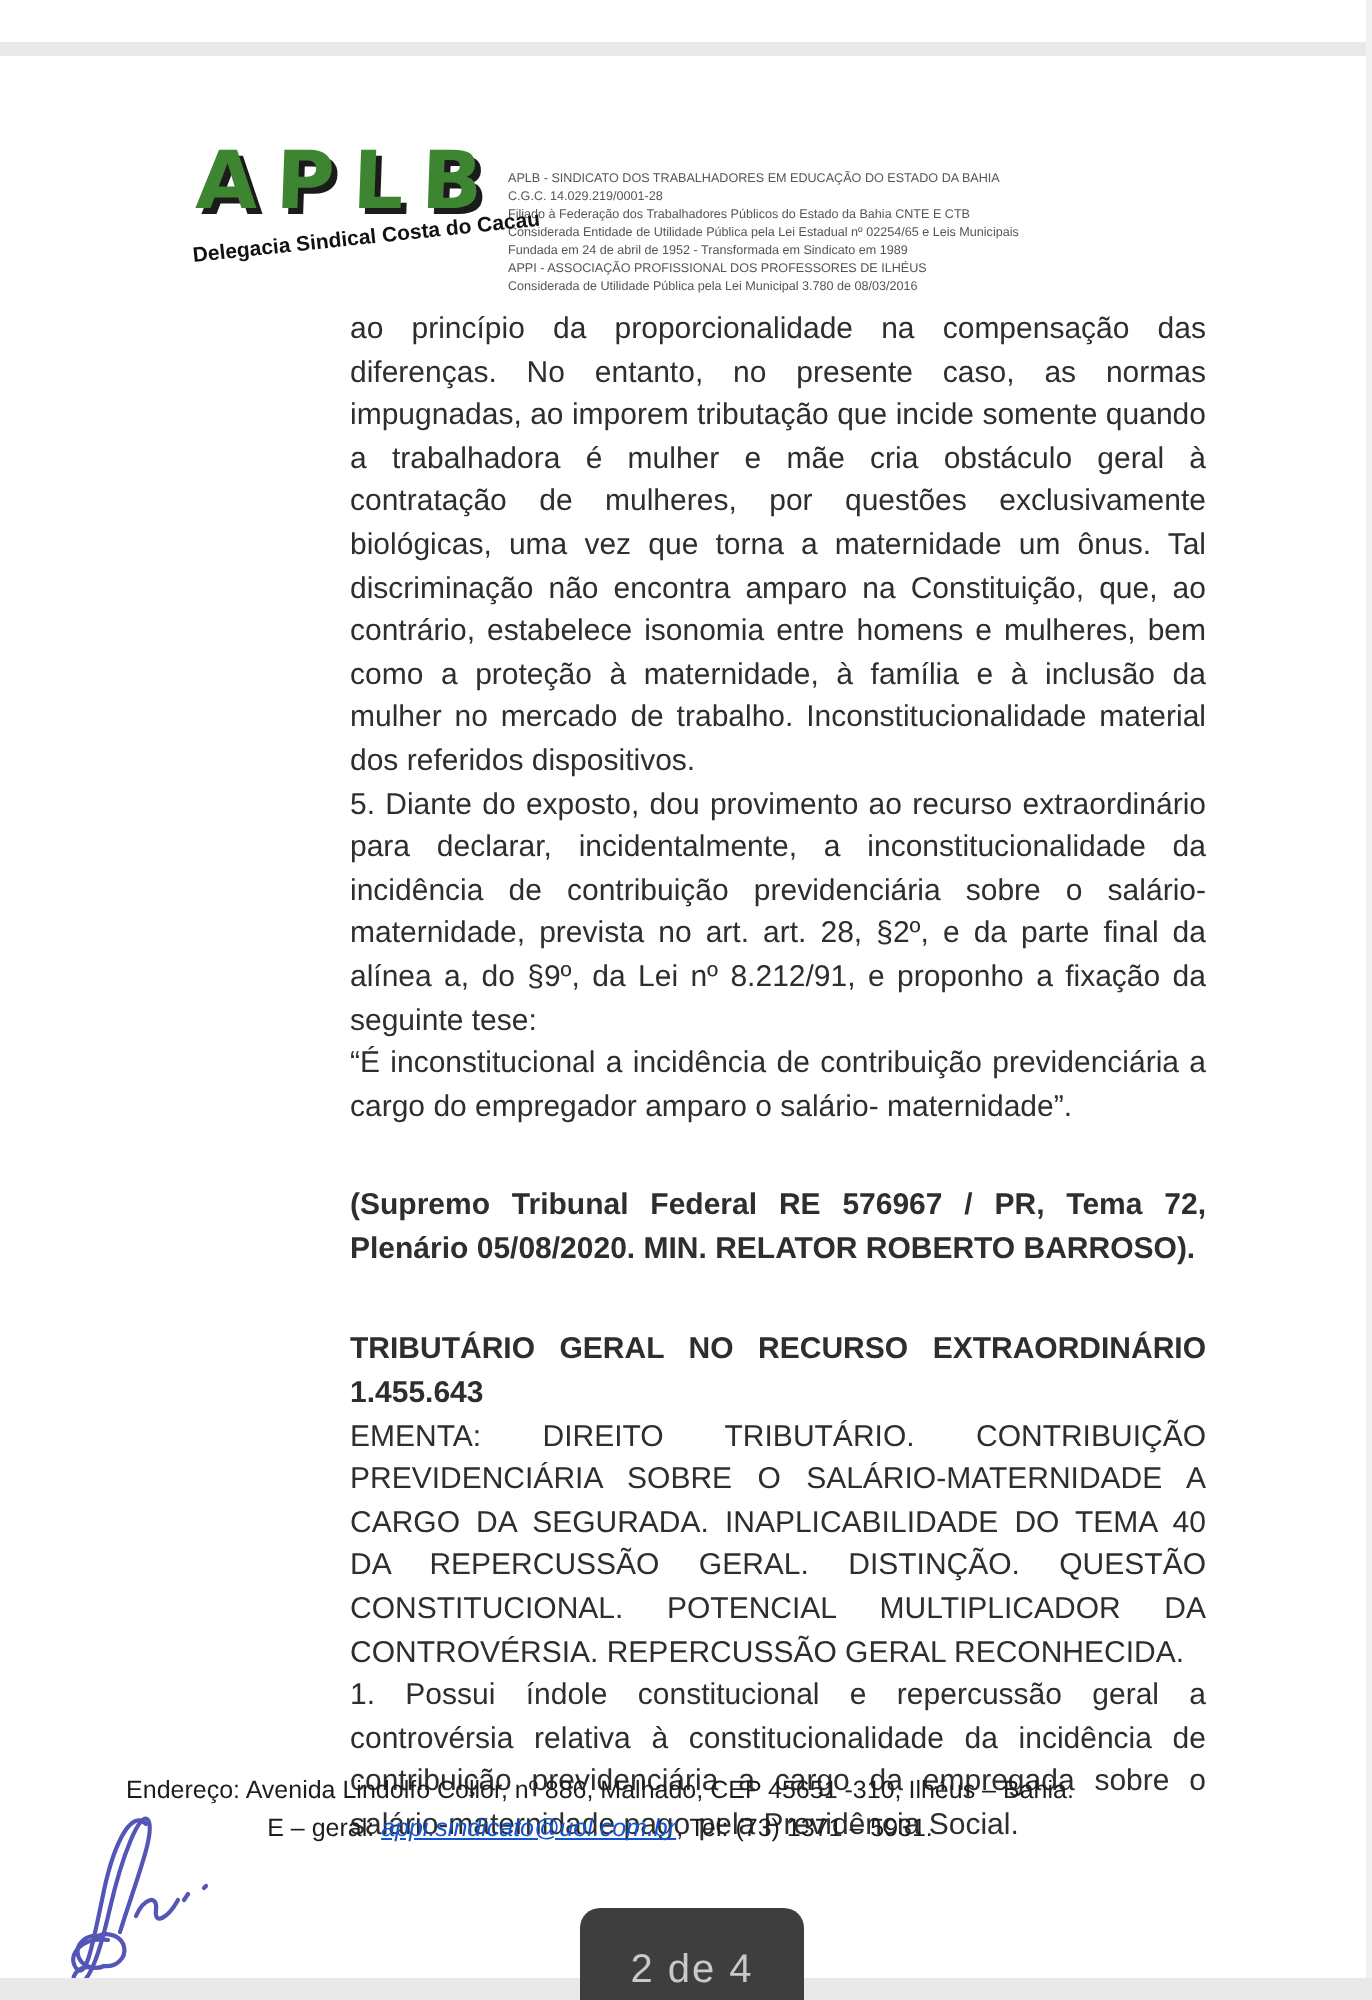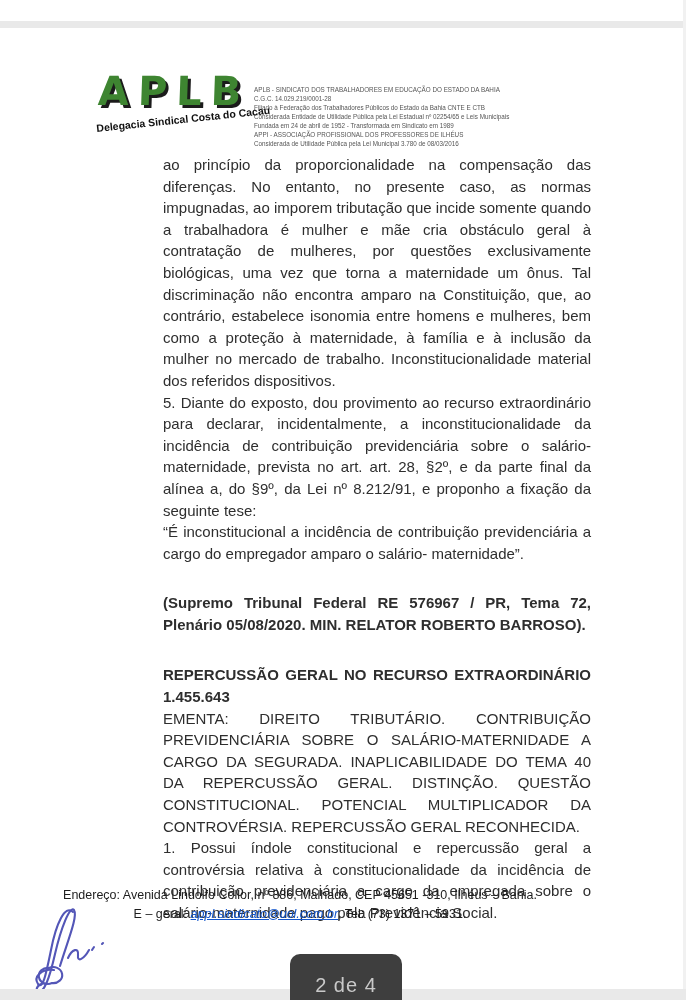--- a/index.html
+++ b/index.html
@@ -28,21 +28,21 @@
     font-size:10.5px;font-weight:bold;color:#111;
     transform:rotate(-6deg);white-space:nowrap;
   }
   .letterhead-lines{
     margin-left:4px;margin-top:15px;width:245px;
     font-size:6.3px;line-height:9px;color:#555;
   }
   .letterhead-lines div{white-space:nowrap;}
   
   .doc-body{
-    position:absolute;left:163px;top:154px;width:428px;
+    position:absolute;left:175px;top:154px;width:428px;
     font-size:15px;line-height:21.6px;color:#2e2e2e;
     text-align:justify;
   }
   .doc-body p{margin:0;}
   .doc-body p.bold{font-weight:bold;margin-top:28px;}
   .doc-body p.gap{margin-top:29px;}
   
   .doc-footer{
     position:absolute;top:886px;left:0;width:600px;
     text-align:center;font-size:12.5px;line-height:18.5px;color:#1d1d1d;
@@ -81,21 +81,21 @@
       <div>APPI - ASSOCIAÇÃO PROFISSIONAL DOS PROFESSORES DE ILHÉUS</div>
       <div>Considerada de Utilidade Pública pela Lei Municipal 3.780 de 08/03/2016</div>
     </div>
 </div>
 
 <div class="doc-body">
     <p>ao princípio da proporcionalidade na compensação das diferenças. No entanto, no presente caso, as normas impugnadas, ao imporem tributação que incide somente quando a trabalhadora é mulher e mãe cria obstáculo geral à contratação de mulheres, por questões exclusivamente biológicas, uma vez que torna a maternidade um ônus. Tal discriminação não encontra amparo na Constituição, que, ao contrário, estabelece isonomia entre homens e mulheres, bem como a proteção à maternidade, à família e à inclusão da mulher no mercado de trabalho. Inconstitucionalidade material dos referidos dispositivos.</p>
     <p>5. Diante do exposto, dou provimento ao recurso extraordinário para declarar, incidentalmente, a inconstitucionalidade da incidência de contribuição previdenciária sobre o salário-maternidade, prevista no art. art. 28, §2º, e da parte final da alínea a, do §9º, da Lei nº 8.212/91, e proponho a fixação da seguinte tese:</p>
     <p>“É inconstitucional a incidência de contribuição previdenciária a cargo do empregador amparo o salário- maternidade”.</p>
     <p class="bold">(Supremo Tribunal Federal RE 576967 / PR, Tema 72, Plenário 05/08/2020. MIN. RELATOR ROBERTO BARROSO).</p>
-    <p class="bold gap">REPERCUSSÃO GERAL NO RECURSO EXTRAORDINÁRIO 1.455.643</p>
+    <p class="bold gap">TRIBUTÁRIO GERAL NO RECURSO EXTRAORDINÁRIO 1.455.643</p>
     <p>EMENTA: DIREITO TRIBUTÁRIO. CONTRIBUIÇÃO PREVIDENCIÁRIA SOBRE O SALÁRIO-MATERNIDADE A CARGO DA SEGURADA. INAPLICABILIDADE DO TEMA 40 DA REPERCUSSÃO GERAL. DISTINÇÃO. QUESTÃO CONSTITUCIONAL. POTENCIAL MULTIPLICADOR DA CONTROVÉRSIA. REPERCUSSÃO GERAL RECONHECIDA.</p>
     <p>1. Possui índole constitucional e repercussão geral a controvérsia relativa à constitucionalidade da incidência de contribuição previdenciária a cargo da empregada sobre o salário-maternidade pago pela Previdência Social.</p>
   </div>
 
 <div class="doc-footer">
   <div>Endereço: Avenida Lindolfo Collor, nº 886, Malhado, CEP 45651 -310,  Ilhéus – Bahia.</div>
   <div>
     <span>E – geral: </span><a href="#" class="email-link">appi.sindicato@uol.com.br</a><span>, Tel: (73) 1371 – 5931.</span>
   </div>
 </div>

